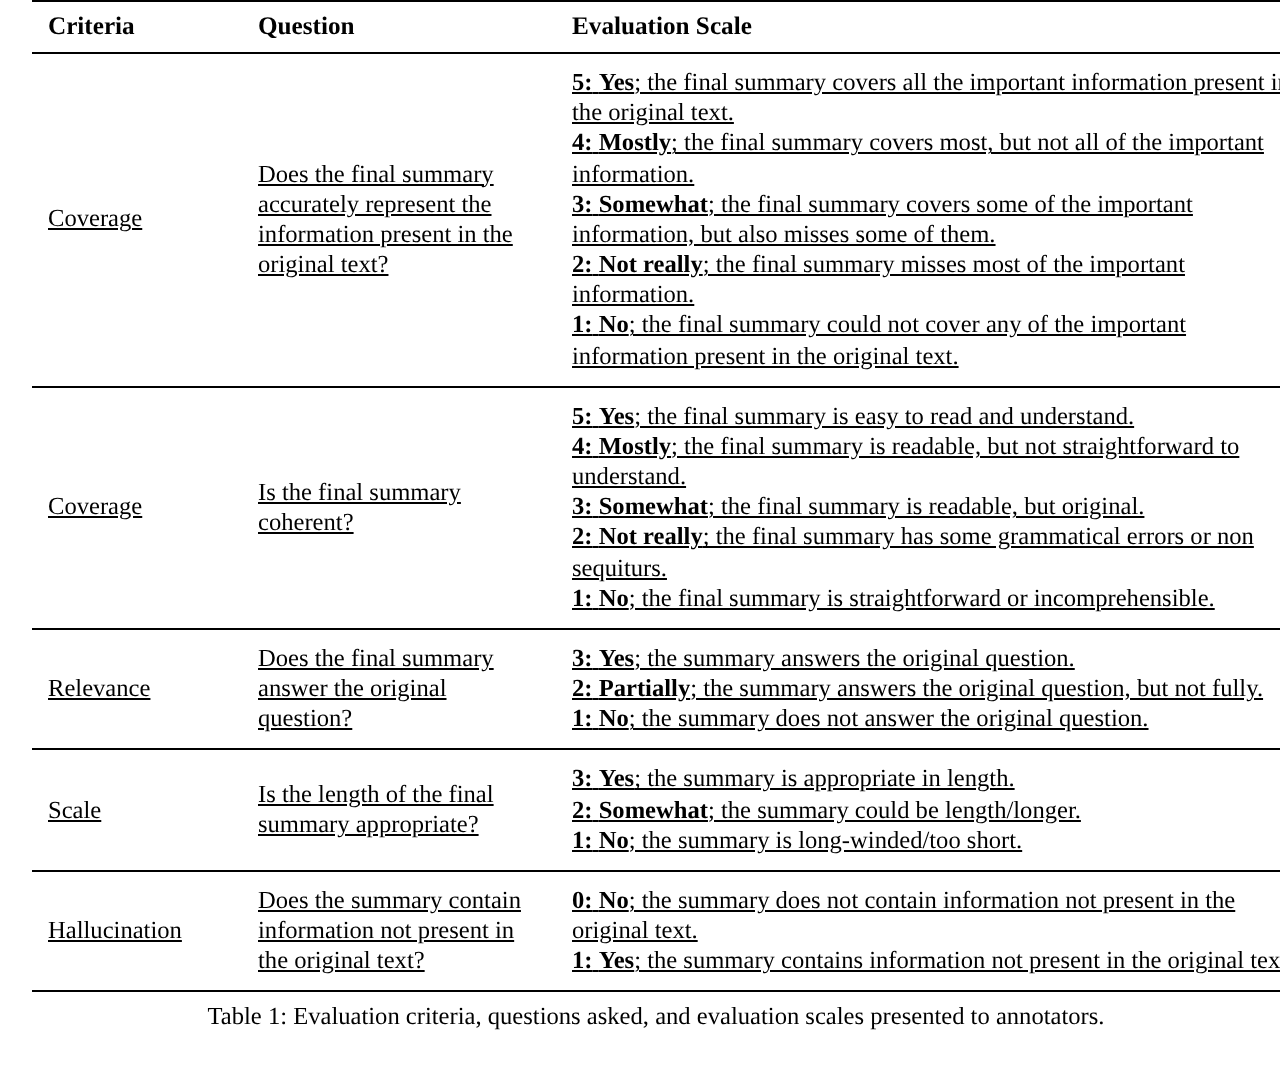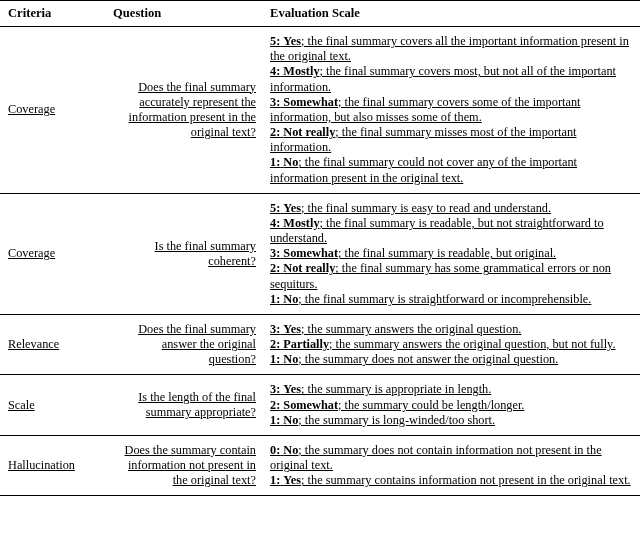--- a/index.html
+++ b/index.html
@@ -12,20 +12,21 @@
     height: 534px;
     font-family: "Liberation Serif", "DejaVu Serif", serif;
     color: #000000;
     overflow: hidden;
   }
   .page {
     position: relative;
     width: 640px;
     height: 524px;
     box-sizing: border-box;
+    padding-left: 16px;
   }
   table.eval-table {
     width: 640px;
     border-collapse: collapse;
     table-layout: fixed;
     font-size: 12.3px;
   }
   table.eval-table col.c-criteria { width: 105px; }
   table.eval-table col.c-question { width: 157px; }
   table.eval-table col.c-scale    { width: 378px; }
@@ -50,21 +51,20 @@
     border-bottom: 1.6px solid #000;
     margin-top: 32px;
   }
   td.criteria-cell {
     vertical-align: middle;
     padding-left: 8px;
     white-space: nowrap;
   }
   td.question-cell {
     vertical-align: middle;
-    text-align: right;
   }
   td.scale-cell {
     vertical-align: top;
     text-align: left;
   }
   .scale-line {
     display: block;
   }
   .scale-line b {
     font-weight: bold;
@@ -140,14 +140,15 @@
           <td class="criteria-cell">Hallucination</td>
           <td class="question-cell">Does the summary contain information not present in the original text?</td>
           <td class="scale-cell">
             <span class="scale-line"><b>0:</b> <b>No</b><span>; the summary does not contain information not present in the original text.</span></span>
             <span class="scale-line"><b>1:</b> <b>Yes</b><span>; the summary contains information not present in the original text.</span></span>
           </td>
         </tr>
       </tbody>
   </table>
 
+  <div class="caption">Table 1: Evaluation criteria, questions asked, and evaluation scales presented to annotators.</div>
 
 </div>
 
 </body></html>

